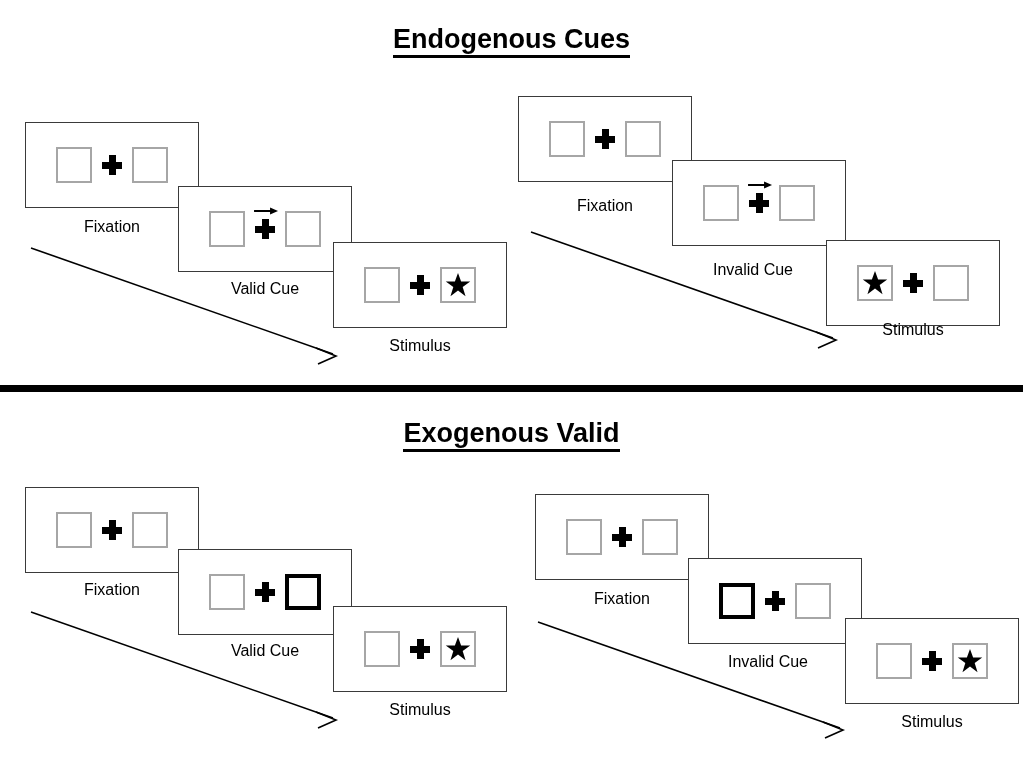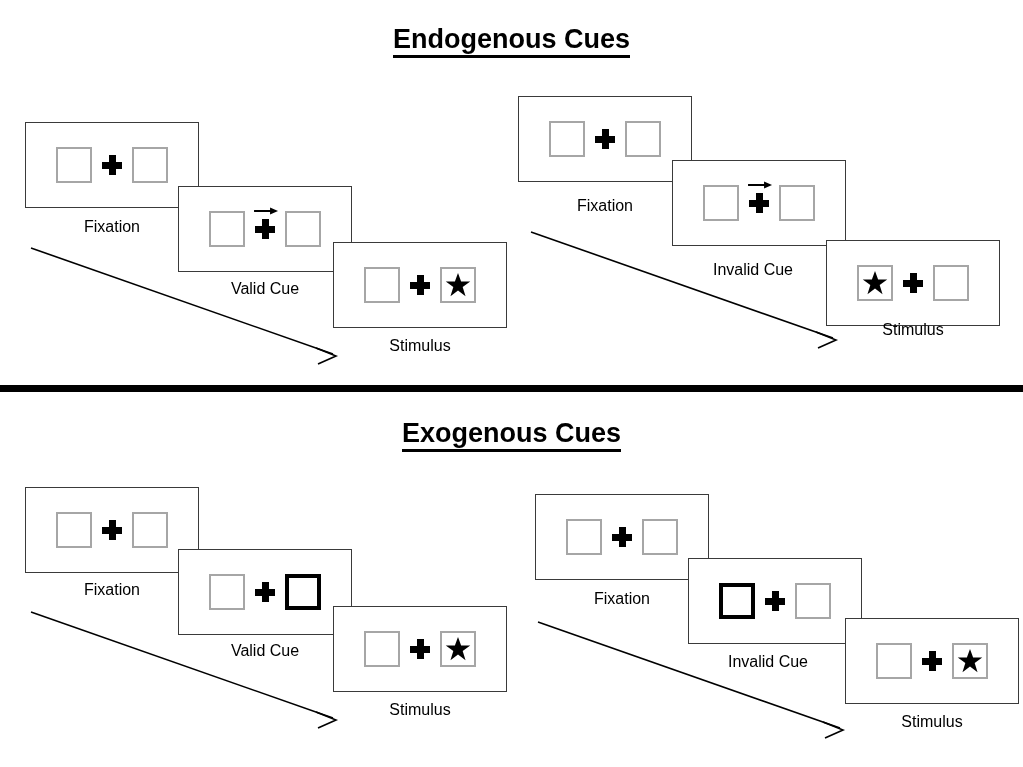--- a/index.html
+++ b/index.html
@@ -239,21 +239,21 @@
       <span class="plus-glyph"></span>
     </div>
     <div class="box"></div>
   </div>
 </div>
 <div class="caption" style="left:826px; top:321px; width:174px;">Stimulus</div>
 
 <div class="divider" style="top:385px;"></div>
 
 <div class="section-title" style="top:418px;">
-  <span>Exogenous Cues</span>
+  <span>Exogenous Valid</span>
 </div>
 
 <svg class="time-arrow" style="left:28px; top:608px;" width="320" height="122" viewBox="0 0 320 122">
   <line x1="3" y1="4" x2="305" y2="110" stroke="#000" stroke-width="1.6"></line>
   <path d="M 288 104 L 308 112 L 290 120" fill="none" stroke="#000" stroke-width="1.6"></path>
 </svg>
 
 <div class="panel" style="left:25px; top:487px; width:174px; height:86px;">
   <div class="panel-inner">
     <div class="box"></div>

